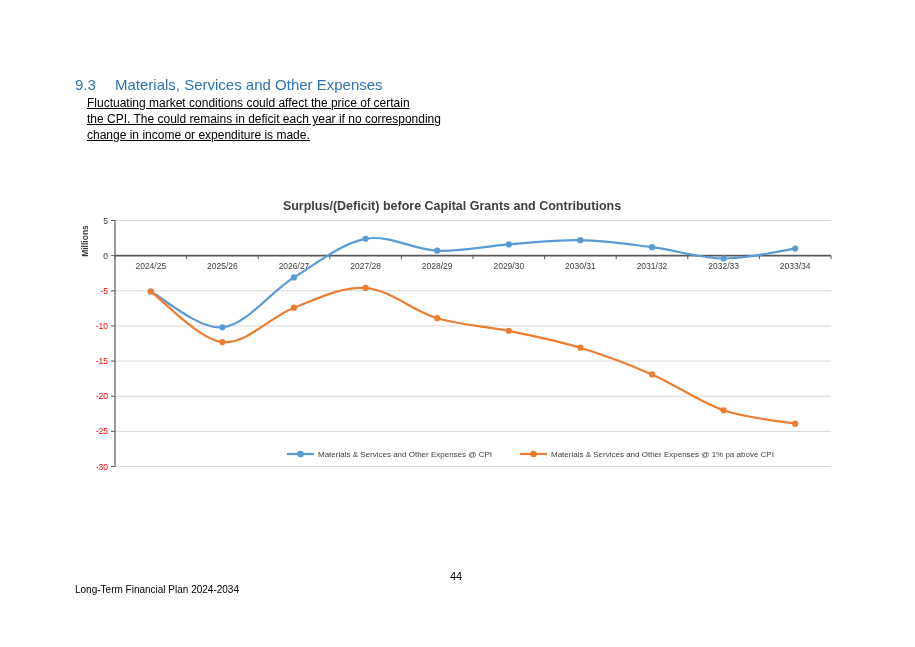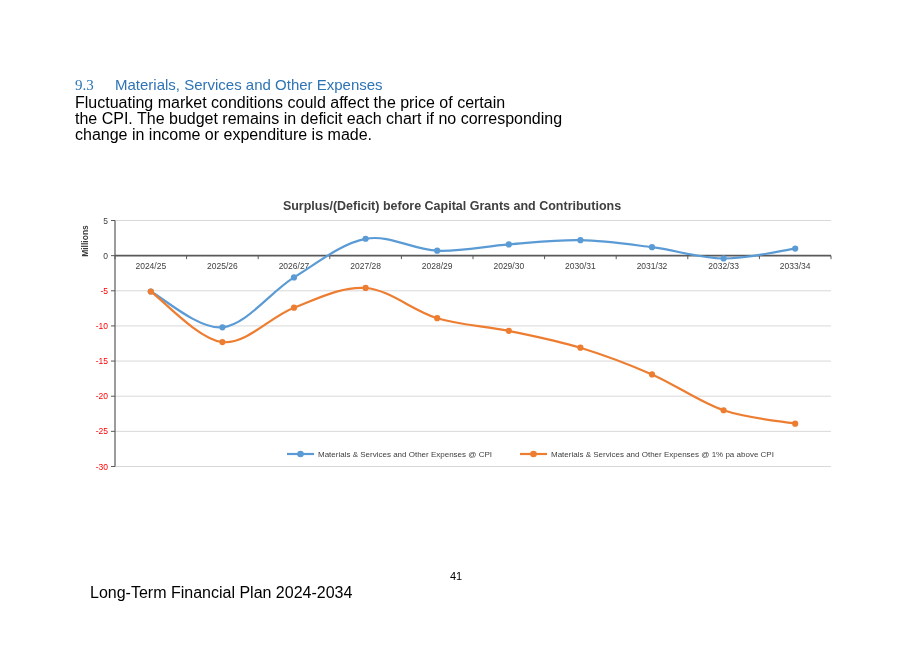--- a/index.html
+++ b/index.html
@@ -1,41 +1,41 @@
 <!DOCTYPE html>
 <html><head>
 <meta charset="utf-8">
 <style>
   html,body{margin:0;padding:0;background:#ffffff;}
   body{width:915px;height:647px;position:relative;overflow:hidden;
        font-family:"Liberation Sans",sans-serif;}
   .page{position:absolute;inset:0;background:#fff;}
 
   .heading{position:absolute;left:75px;top:76px;font-size:15px;line-height:18px;}
-  .heading .num{display:inline-block;width:40px;font-family:Liberation Serif, serif;}
-  .body-text{position:absolute;left:75px;top:95px;font-size:16px;line-height:16px;color:#000;}
+  .heading .num{display:inline-block;width:40px;}
+  .body-text{position:absolute;left:87px;top:95px;font-size:12px;line-height:16px;color:#000;text-decoration:underline;}
 
   .page-number{position:absolute;left:406px;top:570px;width:100px;text-align:center;
                font-size:11px;color:#000;}
-  .footer-text{position:absolute;left:90px;top:584px;font-size:16px;color:#000;text-align:center;}
+  .footer-text{position:absolute;left:75px;top:584px;font-size:10px;color:#000;text-align:center;}
 
   svg text{font-family:"Liberation Sans",sans-serif;}
 </style>
 </head>
 <body>
 
 <div class="page">
 
   <div class="heading" style="color: rgb(46, 116, 181);">
     <span class="num">9.3</span><span>Materials, Services and Other Expenses</span>
   </div>
 
   <div class="body-text">
     <div>Fluctuating market conditions could affect the price of certain</div>
-    <div>the CPI. The budget remains in deficit each chart if no corresponding</div>
+    <div>the CPI. The could remains in deficit each year if no corresponding</div>
     <div>change in income or expenditure is made.</div>
   </div>
 
   <svg id="chart-svg" width="915" height="647" viewBox="0 0 915 647" style="position:absolute;left:0;top:0;">
       <line x1="115" y1="220.5" x2="831" y2="220.5" stroke="#D9D9D9" stroke-width="1"></line>
       <line x1="115" y1="290.7857142857143" x2="831" y2="290.7857142857143" stroke="#D9D9D9" stroke-width="1"></line>
       <line x1="115" y1="325.92857142857144" x2="831" y2="325.92857142857144" stroke="#D9D9D9" stroke-width="1"></line>
       <line x1="115" y1="361.07142857142856" x2="831" y2="361.07142857142856" stroke="#D9D9D9" stroke-width="1"></line>
       <line x1="115" y1="396.2142857142857" x2="831" y2="396.2142857142857" stroke="#D9D9D9" stroke-width="1"></line>
       <line x1="115" y1="431.3571428571429" x2="831" y2="431.3571428571429" stroke="#D9D9D9" stroke-width="1"></line>
@@ -104,16 +104,16 @@
       <text x="452" y="210" text-anchor="middle" font-size="12.5px" font-weight="600" fill="#404040">Surplus/(Deficit) before Capital Grants and Contributions</text>
       <text x="88" y="241" text-anchor="middle" font-size="8.5px" font-weight="700" fill="#3b3b3b" transform="rotate(-90 88 241)">Millions</text>
       <line x1="287" y1="454" x2="314" y2="454" stroke="#5B9BD5" stroke-width="2.2"></line>
       <circle cx="300.5" cy="454" r="3.3" fill="#5B9BD5"></circle>
       <text x="318" y="456.8" font-size="8px" fill="#404040">Materials &amp; Services and Other Expenses @ CPI</text>
       <line x1="520" y1="454" x2="547" y2="454" stroke="#ED7D31" stroke-width="2.2"></line>
       <circle cx="533.5" cy="454" r="3.3" fill="#ED7D31"></circle>
       <text x="551" y="456.8" font-size="8px" fill="#404040">Materials &amp; Services and Other Expenses @ 1% pa above CPI</text>
     </svg>
 
-  <div class="page-number">41</div>
+  <div class="page-number">44</div>
   <div class="footer-text">Long-Term Financial Plan 2024-2034</div>
 
 </div>
 
 </body></html>

